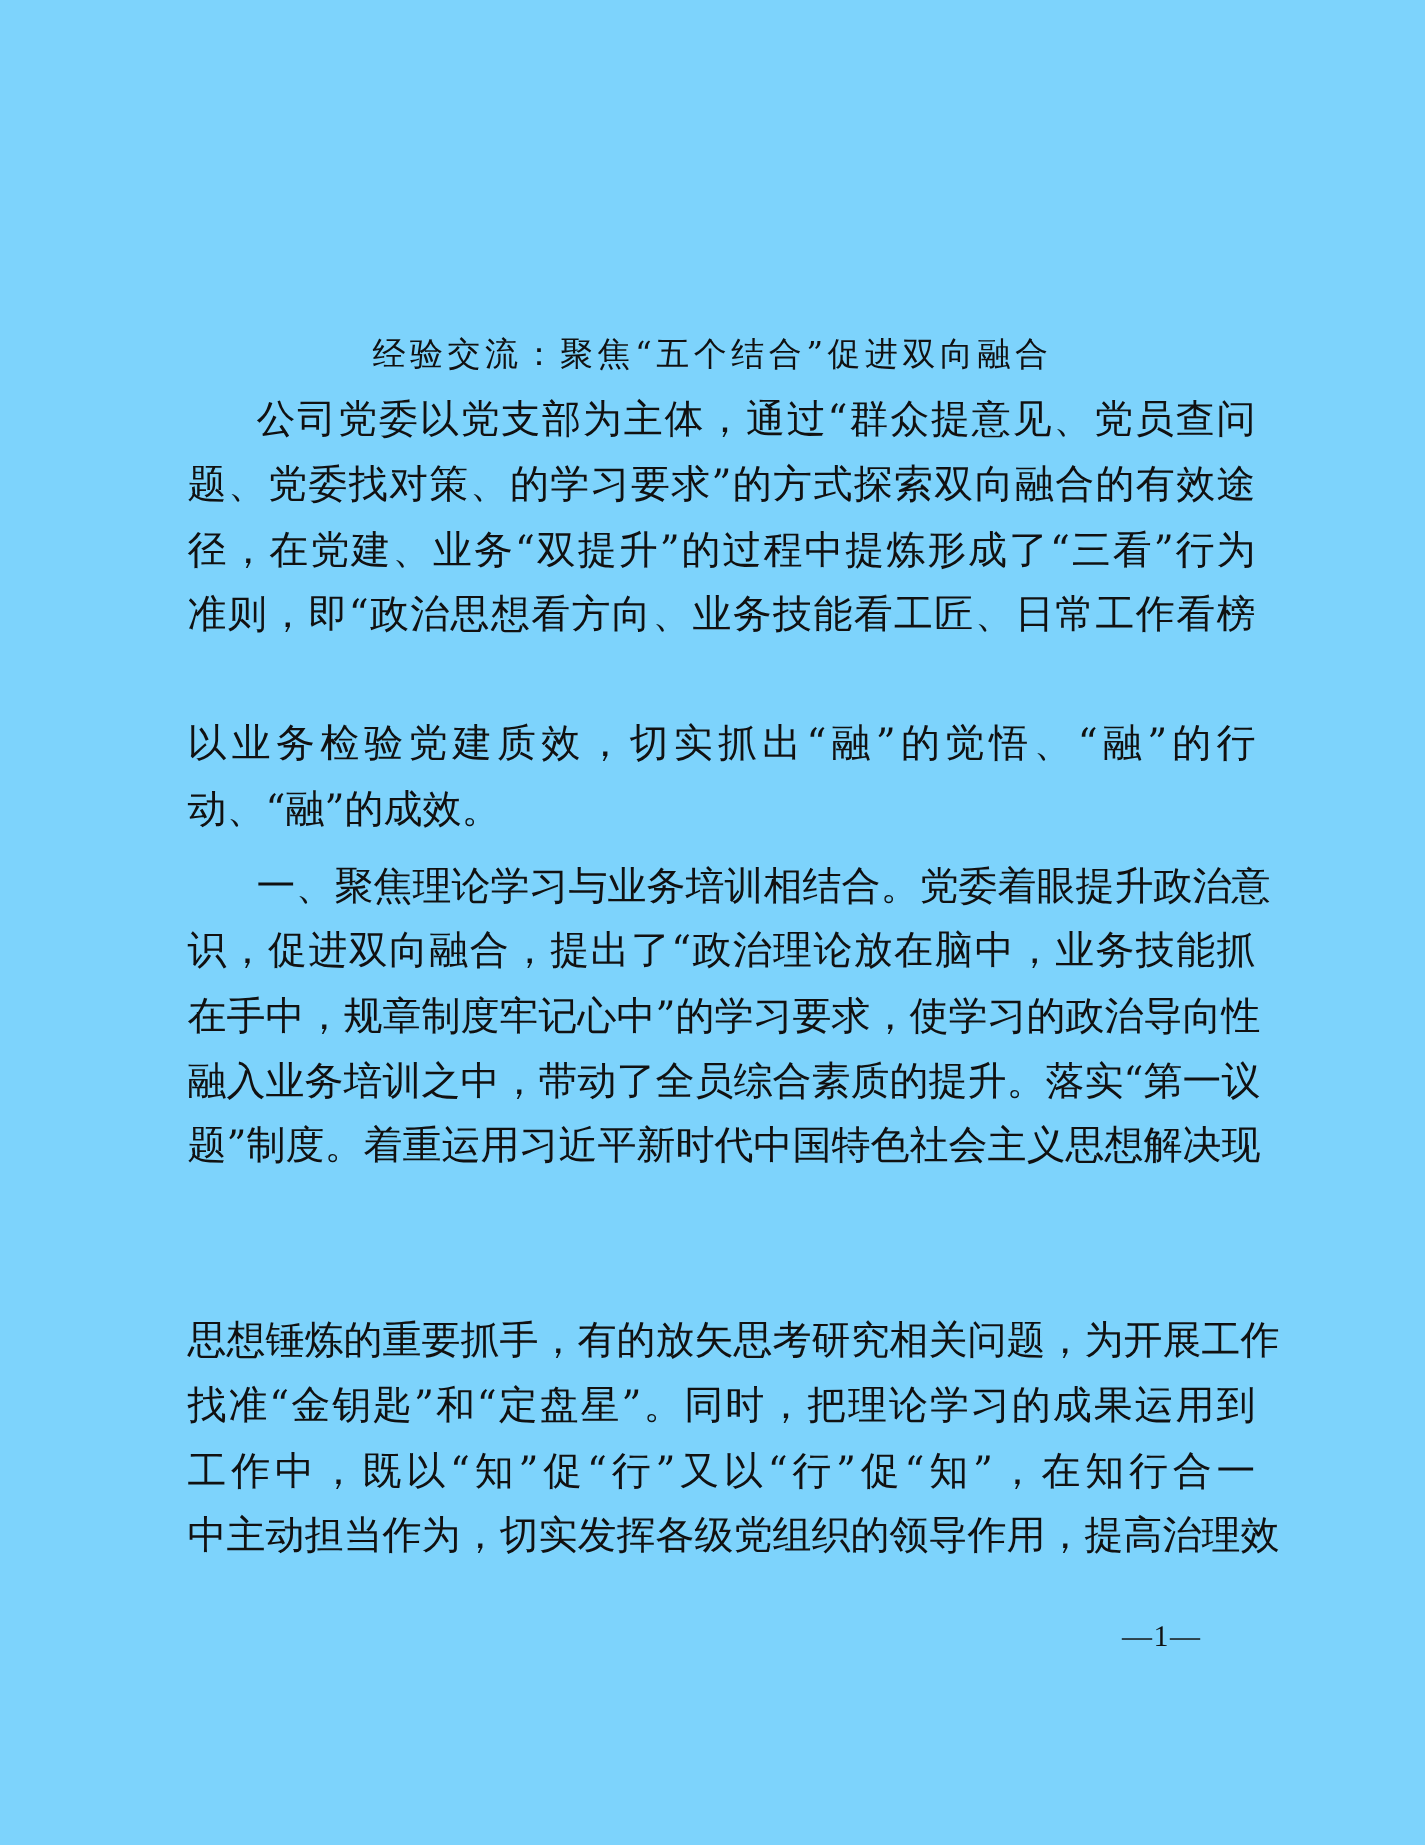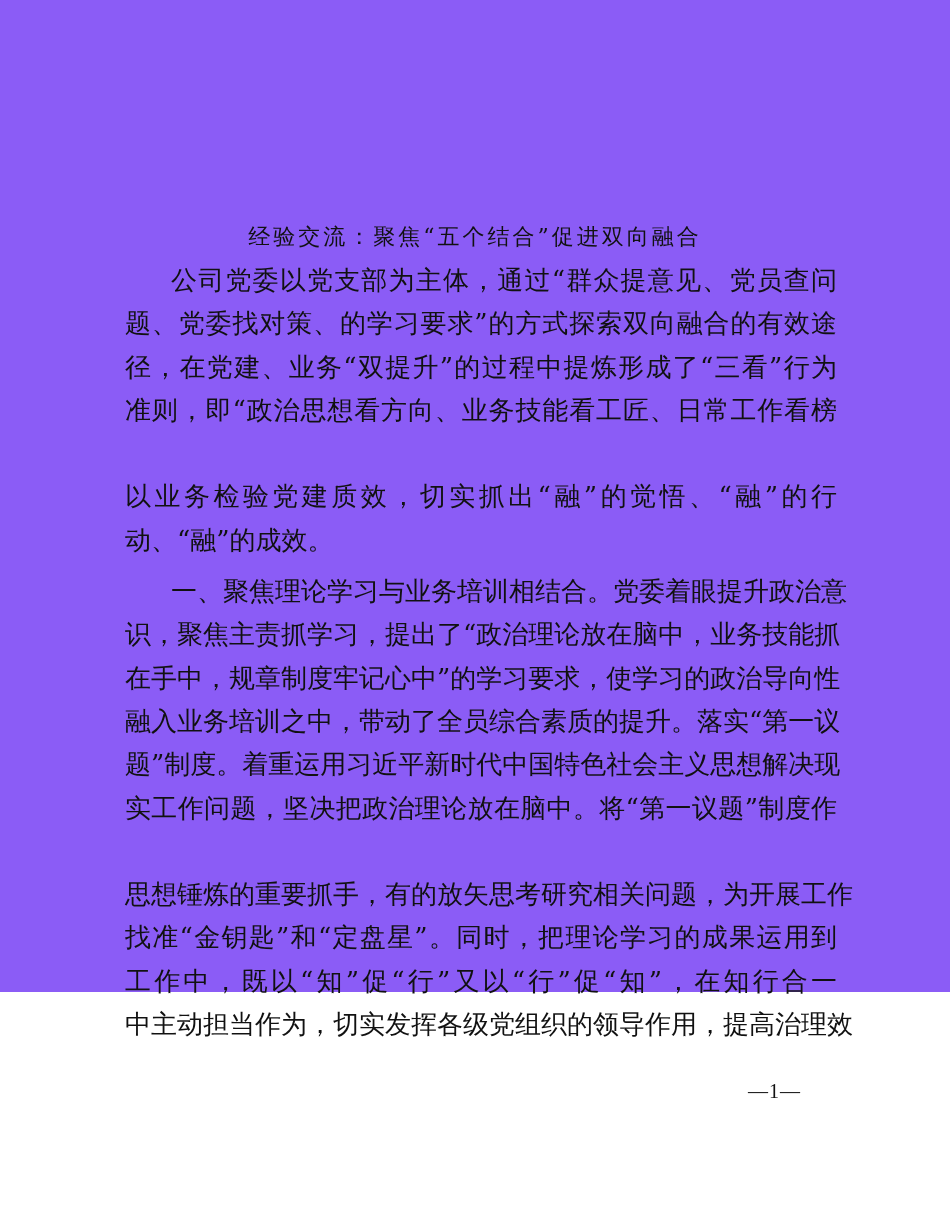--- a/index.html
+++ b/index.html
@@ -1,18 +1,18 @@
 <!DOCTYPE html>
 <html><head>
 <meta charset="utf-8">
 <style>
   html, body { margin: 0; padding: 0; background: #ffffff; }
   body { width: 950px; height: 1230px; position: relative; overflow: hidden;
          font-family: "DejaVu Serif", "Liberation Serif", serif; color: #111; }
-  .page { position: absolute; left: 0; top: 0; width: 950px; height: 992px; background: #8b5cf6; }
+  .page { position: absolute; left: 0; top: 0; width: 950px; height: 1230px; background: #7dd3fc; }
   .title { position: absolute; left: 0; width: 950px; top: 220px; text-align: center;
            font-size: 22px; letter-spacing: 3px; line-height: 34px; }
   .line { position: absolute; left: 125px; width: 712px; font-size: 26px; line-height: 34px;
           white-space: nowrap; text-align: justify; text-align-last: justify; letter-spacing: 0; }
   .line.last { text-align-last: left; }
   .bold { font-family: "DejaVu Sans", "Liberation Sans", sans-serif; font-weight: normal; }
   .indent { padding-left: 46px; width: 666px; }
   .page-num { position: absolute; top: 1080px; left: 748px; font-size: 20px;
               font-family: "Liberation Serif", serif; letter-spacing: 1px; }
 </style>
@@ -25,24 +25,23 @@
   <div class="line indent" style="top:263px">公司党委以党支部为主体，通过“群众提意见、党员查问</div>
   <div class="line" style="top:306px">题、党委找对策、的学习要求”的方式探索双向融合的有效途</div>
   <div class="line" style="top:350px">径，在党建、业务“双提升”的过程中提炼形成了“三看”行为</div>
   <div class="line" style="top:393px">准则，即“政治思想看方向、业务技能看工匠、日常工作看榜</div>
   <div class="line" style="top:479px">以业务检验党建质效，切实抓出“融”的觉悟、“融”的行</div>
   <div class="line last" style="top:523px">动、“融”的成效。</div>
 
   <div class="line indent" style="top:574px">
     <span class="bold">一、聚焦理论学习与业务培训相结合。</span><span>党委着眼提升政治意</span>
   </div>
-  <div class="line" style="top:617px">识，聚焦主责抓学习，提出了“政治理论放在脑中，业务技能抓</div>
+  <div class="line" style="top:617px">识，促进双向融合，提出了“政治理论放在脑中，业务技能抓</div>
   <div class="line" style="top:661px">在手中，规章制度牢记心中”的学习要求，使学习的政治导向性</div>
   <div class="line" style="top:704px">融入业务培训之中，带动了全员综合素质的提升。落实“第一议</div>
   <div class="line" style="top:747px">题”制度。着重运用习近平新时代中国特色社会主义思想解决现</div>
-  <div class="line" style="top:791px">实工作问题，坚决把政治理论放在脑中。将“第一议题”制度作</div>
   <div class="line" style="top:877px">思想锤炼的重要抓手，有的放矢思考研究相关问题，为开展工作</div>
   <div class="line" style="top:920px">找准“金钥匙”和“定盘星”。同时，把理论学习的成果运用到</div>
   <div class="line" style="top:964px">工作中，既以“知”促“行”又以“行”促“知”，在知行合一</div>
   <div class="line" style="top:1007px">中主动担当作为，切实发挥各级党组织的领导作用，提高治理效</div>
 
   <div class="page-num">—1—</div>
 </div>
 
 </body></html>

